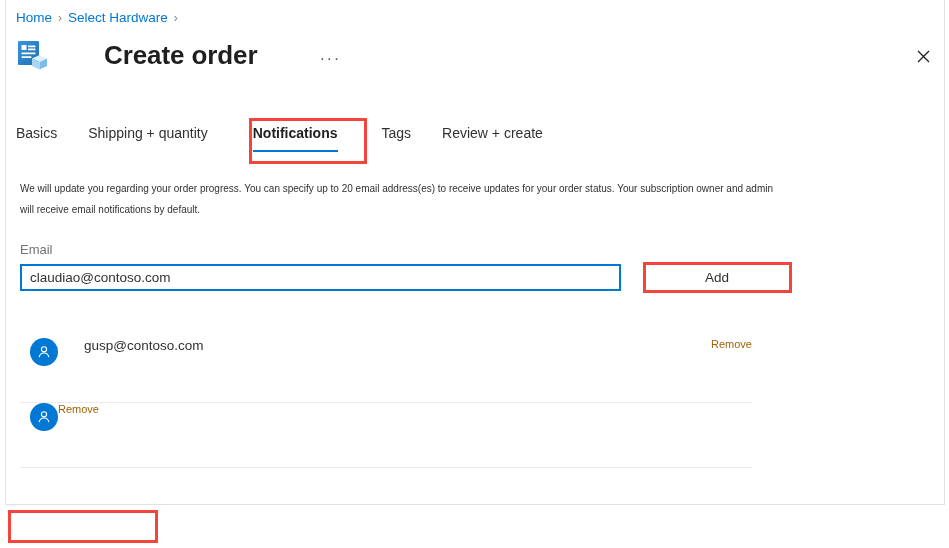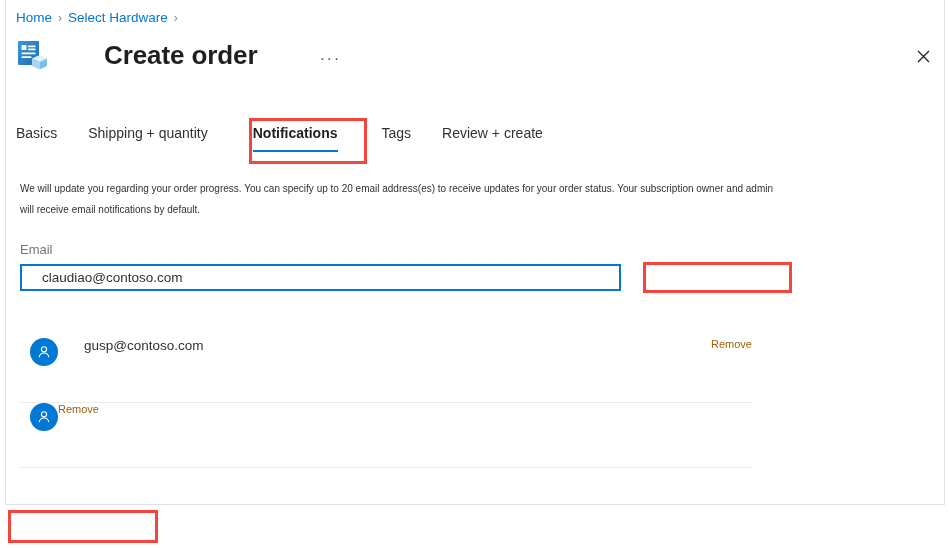--- a/index.html
+++ b/index.html
@@ -169,21 +169,21 @@
     position: absolute;
     left: 20px;
     top: 264px;
     width: 601px;
     height: 27px;
     border: 2px solid #0078d4;
     background: #ffffff;
     font-family: "Liberation Sans", sans-serif;
     font-size: 13.5px;
     color: #323130;
-    padding: 0 20px;
+    padding: 0 8px;
     outline: none;
   }
   .add-btn {
     position: absolute;
     left: 644px;
     top: 263px;
     width: 146px;
     height: 29px;
     background: #ffffff;
     border: 1px solid #8a8886;
@@ -319,20 +319,21 @@
       <span>Review + create</span>
     </div>
   </div>
   <div class="redbox" style="left:249px; top:118px; width:118px; height:46px;"></div>
 
   <div class="desc">We will update you regarding your order progress. You can specify up to 20 email address(es) to receive updates for your order status. Your subscription owner and admin will receive email notifications by default.</div>
 
   <div class="field-label">Email</div>
   <input class="email-input" type="text" value="claudiao@contoso.com" style="">
 
+  <div class="add-btn">Add</div>
   <div class="redbox" style="left:643px; top:262px; width:149px; height:31px;"></div>
 
   <div class="list">
     <div class="list-row">
       <span class="avatar">
         <svg width="16" height="16" viewBox="0 0 16 16" xmlns="http://www.w3.org/2000/svg">
           <circle cx="8" cy="5.3" r="2.6" fill="none" stroke="#ffffff" stroke-width="1.1"></circle>
           <path d="M3.2 13.2 C3.7 9.9 6 9 8 9 C10 9 12.3 9.9 12.8 13.2" fill="none" stroke="#ffffff" stroke-width="1.1"></path>
         </svg>
       </span>

